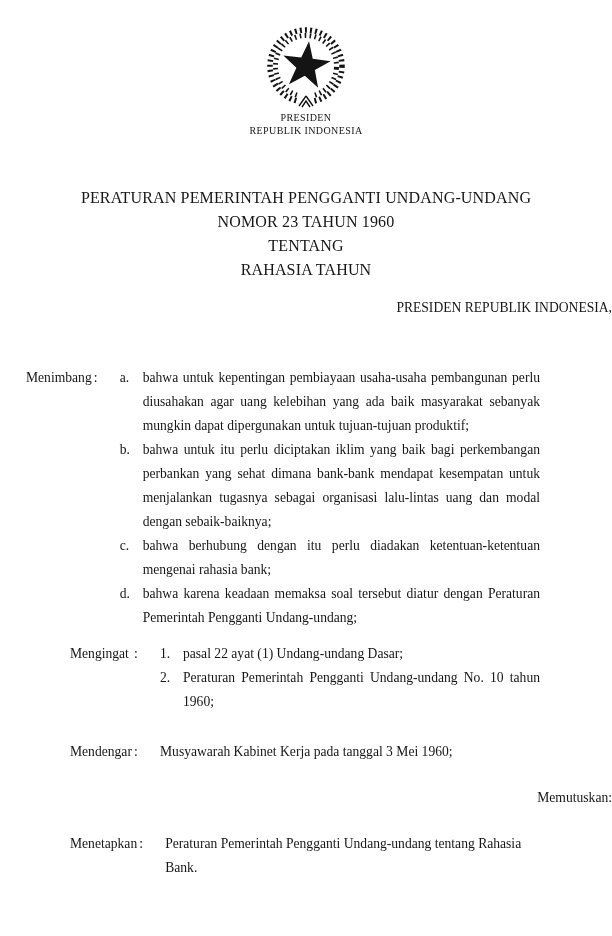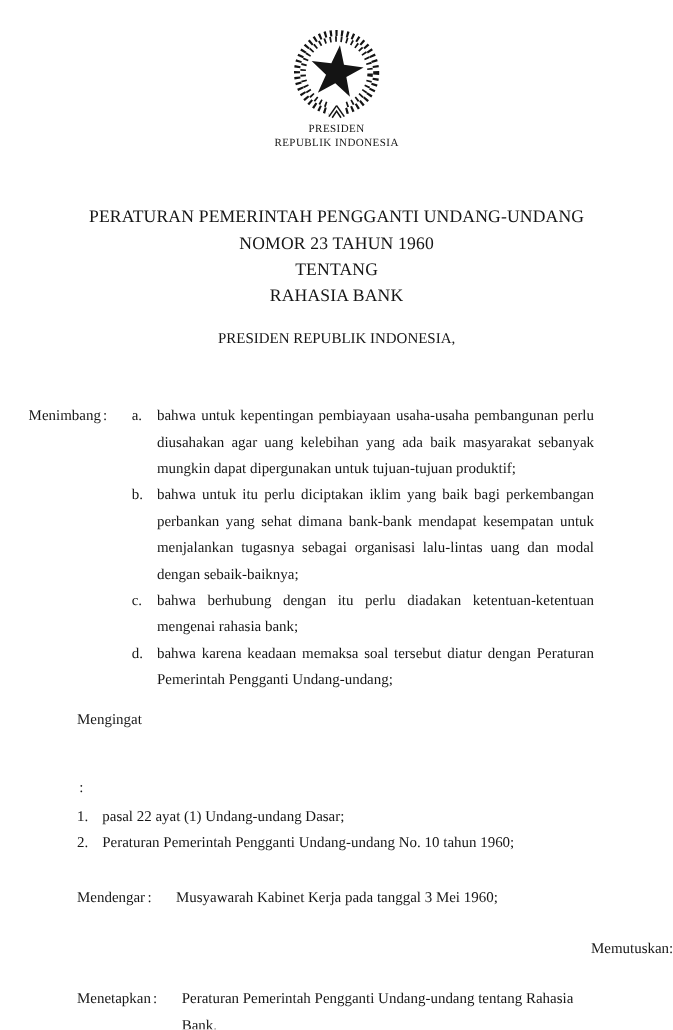--- a/index.html
+++ b/index.html
@@ -10,35 +10,35 @@
     -webkit-font-smoothing: antialiased;
   }
   .page { position: relative; width: 612px; height: 936px; background: #ffffff; overflow: hidden; }
 
   .emblem-wrap { padding-top: 26px; text-align: center; line-height: 0; }
   .emblem-svg { display: inline-block; }
 
   .org { margin-top: 2px; text-align: center; font-size: 10px; line-height: 12.5px; letter-spacing: 0.4px; }
 
   .title-block { margin-top: 49px; text-align: center; font-size: 16px; line-height: 24px; letter-spacing: 0.15px; }
-  .salutation { margin-top: 14px; text-align: center; font-size: 13.6px; line-height: 24px; }
+  .salutation { margin-top: 14px; text-align: right; font-size: 13.6px; line-height: 24px; }
 
   .body-text { font-size: 13.6px; line-height: 24px; }
 
   .row { display: flex; padding: 0 72px 0 70px; }
   .row-label { flex: 0 0 62px; }
   .row-colon { flex: 0 0 26px; padding-left: 2px; }
   .row-content { flex: 1; min-width: 0; }
 
   .li { display: flex; }
   .li-marker { flex: 0 0 23px; }
   .li-text { flex: 1; text-align: justify; text-justify: inter-word; }
 
   .sec-menimbang { margin-top: 46px; padding-left: 26px; }
-  .sec-mengingat { margin-top: 12px; flex-direction: column; }
+  .sec-mengingat { margin-top: 12px; }
   .sec-mendengar { margin-top: 26px; }
   .memutuskan { margin-top: 22px; text-align: right; font-size: 13.6px; line-height: 24px; }
   .sec-menetapkan { margin-top: 22px; }
 </style>
 </head>
 <body>
 
 <div class="page">
 
   <div class="emblem-wrap">
@@ -59,21 +59,21 @@
 
   <div class="org">
     <div>PRESIDEN</div>
     <div>REPUBLIK INDONESIA</div>
   </div>
 
   <div class="title-block">
     <div>PERATURAN PEMERINTAH PENGGANTI UNDANG-UNDANG</div>
     <div>NOMOR 23 TAHUN 1960</div>
     <div>TENTANG</div>
-    <div>RAHASIA BANK</div>
+    <div>RAHASIA TAHUN</div>
   </div>
 
   <div class="salutation">PRESIDEN REPUBLIK INDONESIA,</div>
 
   <div class="row body-text sec-menimbang">
     <div class="row-label">Menimbang</div>
     <div class="row-colon">:</div>
     <div class="row-content">
       <div class="li">
         <div class="li-marker">a.</div>

